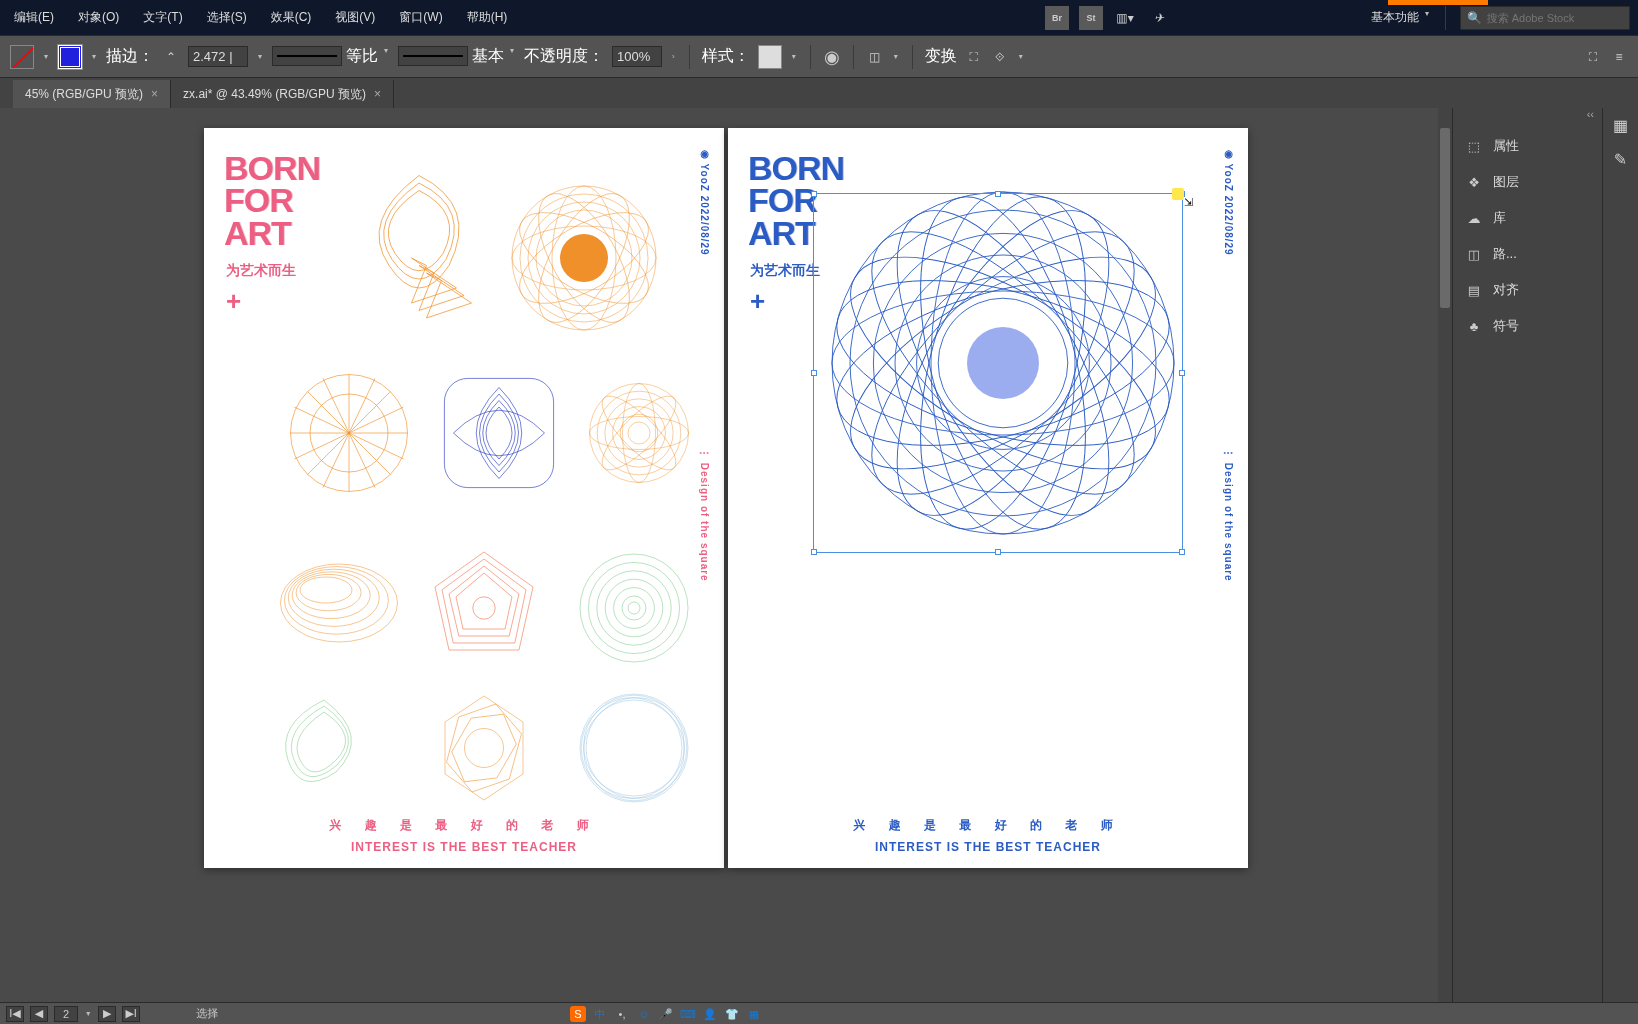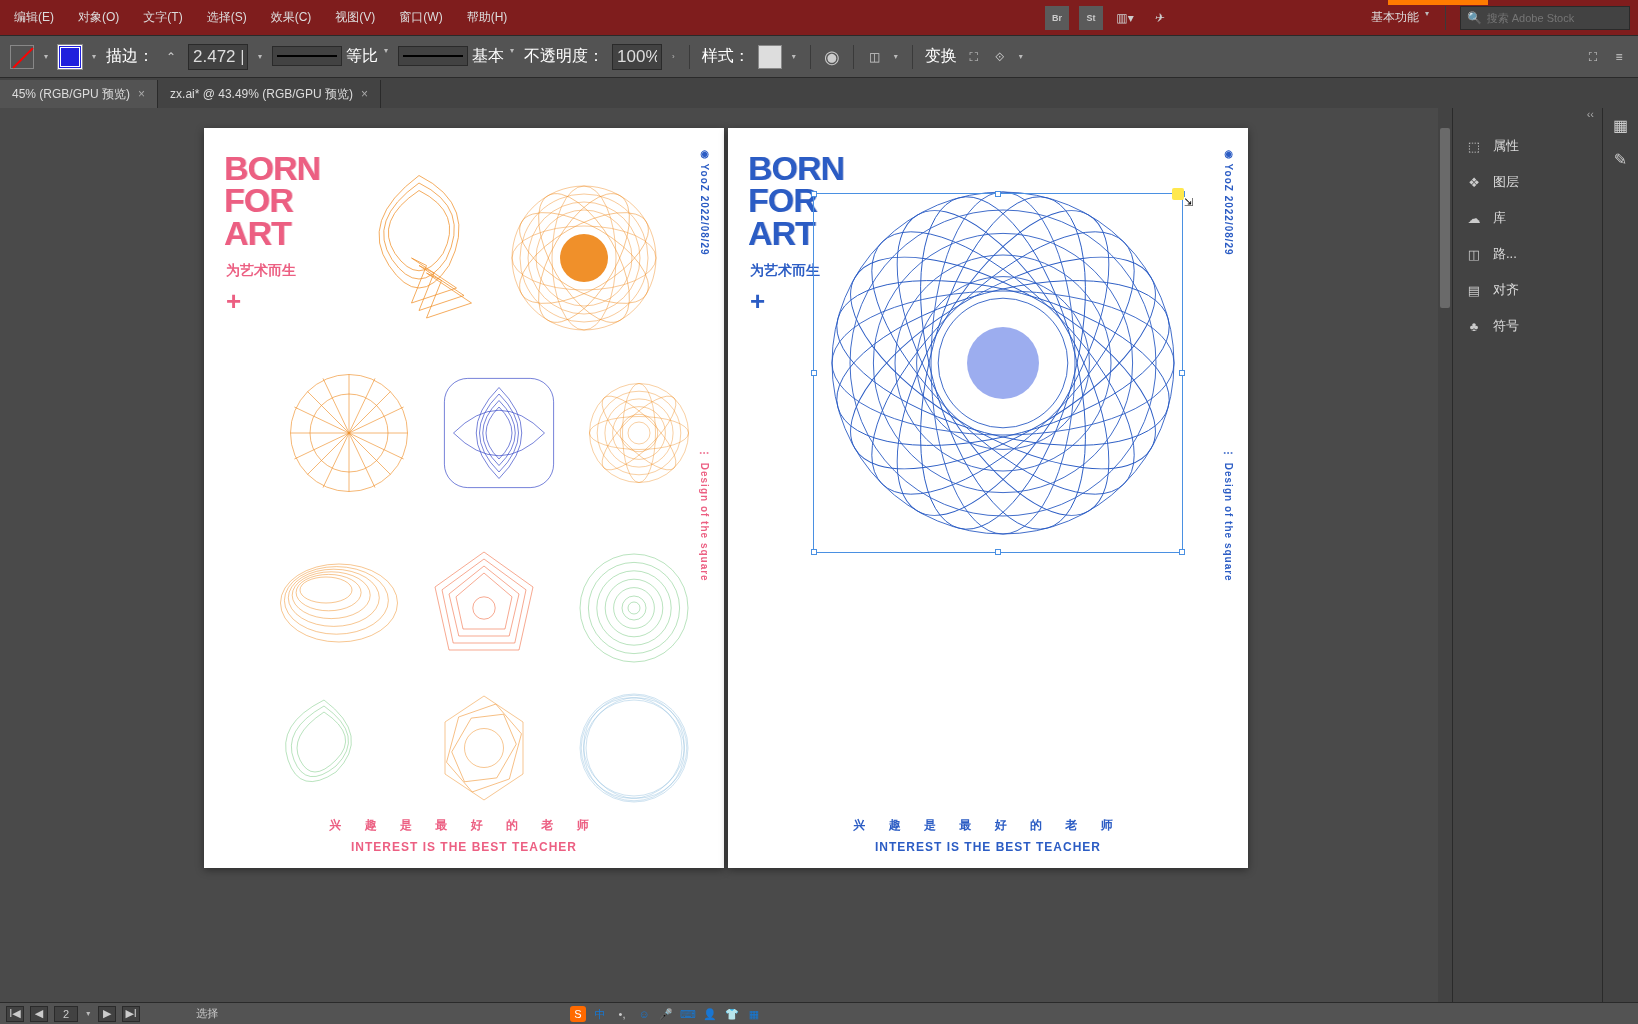--- a/index.html
+++ b/index.html
@@ -1,43 +1,43 @@
 <!DOCTYPE html>
 <html><head>
 <meta charset="utf-8">
 <style>
 * { margin: 0; padding: 0; box-sizing: border-box; font-family: "Microsoft YaHei", Arial, sans-serif; }
 body { background: #535353; color: #e0e0e0; width: 1638px; height: 1024px; overflow: hidden; font-size: 12px; }
 
 
-.menubar { height: 36px; background: #7f1d1d; display: flex; align-items: center; padding: 0 8px; border-bottom: 1px solid #2a2a2a; gap: 12px; }
+.menubar { height: 36px; background: #0f172a; display: flex; align-items: center; padding: 0 8px; border-bottom: 1px solid #2a2a2a; gap: 12px; }
 .menubar .menu-item { color: #ddd; padding: 4px 6px; cursor: default; }
 .menubar .right { margin-left: auto; display: flex; align-items: center; gap: 10px; }
 .menubar .icon-btn { width: 24px; height: 24px; display: flex; align-items: center; justify-content: center; color: #ccc; }
 .workspace-sel { display: flex; gap: 4px; color: #ddd; }
 .search-box { display: flex; align-items: center; gap: 4px; background: #424242; border: 1px solid #2a2a2a; padding: 2px 6px; width: 170px; height: 24px; color: #999; }
 .search-box input { background: transparent; border: none; color: #aaa; width: 100%; outline: none; font-size: 11px; }
 .orange-bar { position: absolute; top: 0; right: 150px; width: 100px; height: 5px; background: #ff7b00; }
 
 
 .controlbar { height: 42px; background: #535353; display: flex; align-items: center; padding: 0 10px; border-bottom: 1px solid #2a2a2a; gap: 8px; }
 .swatch { width: 24px; height: 24px; border: 1px solid #888; position: relative; }
 .swatch.none::after { content: ""; position: absolute; width: 28px; height: 2px; background: red; top: 11px; left: -2px; transform: rotate(-45deg); }
 .swatch.fill { background: #2020dd; border: 3px double #fff; outline: 1px solid #888; width: 24px; height: 24px; }
 .dd-arrow { color: #bbb; font-size: 8px; padding: 0 2px; }
 .ctrl-label { color: #ffffff; font-size: 16px; }
-.num-field { background: #424242; border: 1px solid #2a2a2a; color: #ddd; padding: 2px 4px; font-size: 17px; width: 60px; text-align: left; }
+.num-field { background: #424242; border: 1px solid #2a2a2a; color: #ddd; padding: 2px 4px; font-size: 13px; width: 60px; text-align: left; }
 .stroke-preview { width: 70px; height: 20px; background: #424242; border: 1px solid #2a2a2a; display: flex; align-items: center; justify-content: center; }
 .stroke-preview .line { width: 60px; height: 2px; background: #000; }
 .ctrl-group { display: flex; gap: 4px; }
 .divider { width: 1px; height: 24px; background: #3a3a3a; margin: 0 4px; }
 .ic { width: 18px; height: 18px; display: inline-flex; align-items: center; justify-content: center; color: #ccc; }
 
 
-.tabbar { height: 30px; background: #434343; display: flex; align-items: flex-end; padding-left: 0; }
+.tabbar { height: 30px; background: #434343; display: flex; align-items: flex-end; padding-left: 13px; }
 .tab { height: 28px; background: #535353; color: #ddd; padding: 6px 12px; font-size: 12px; display: flex; align-items: center; gap: 8px; border-right: 1px solid #2a2a2a; }
 .tab.active { background: #434343; }
 .tab .close { font-size: 12px; color: #aaa; }
 
 
 .main { display: flex; height: calc(100% - 36px - 42px - 30px - 22px); }
 .canvas-wrap { flex: 1; background: #4a4a4a; position: relative; overflow: hidden; display: flex; justify-content: center; align-items: flex-start; padding-top: 20px; gap: 4px; }
 .artboard { background: #fff; box-shadow: 0 2px 8px rgba(0,0,0,0.4); position: relative; }
 .ab1 { width: 520px; height: 740px; }
 .ab2 { width: 520px; height: 740px; }

